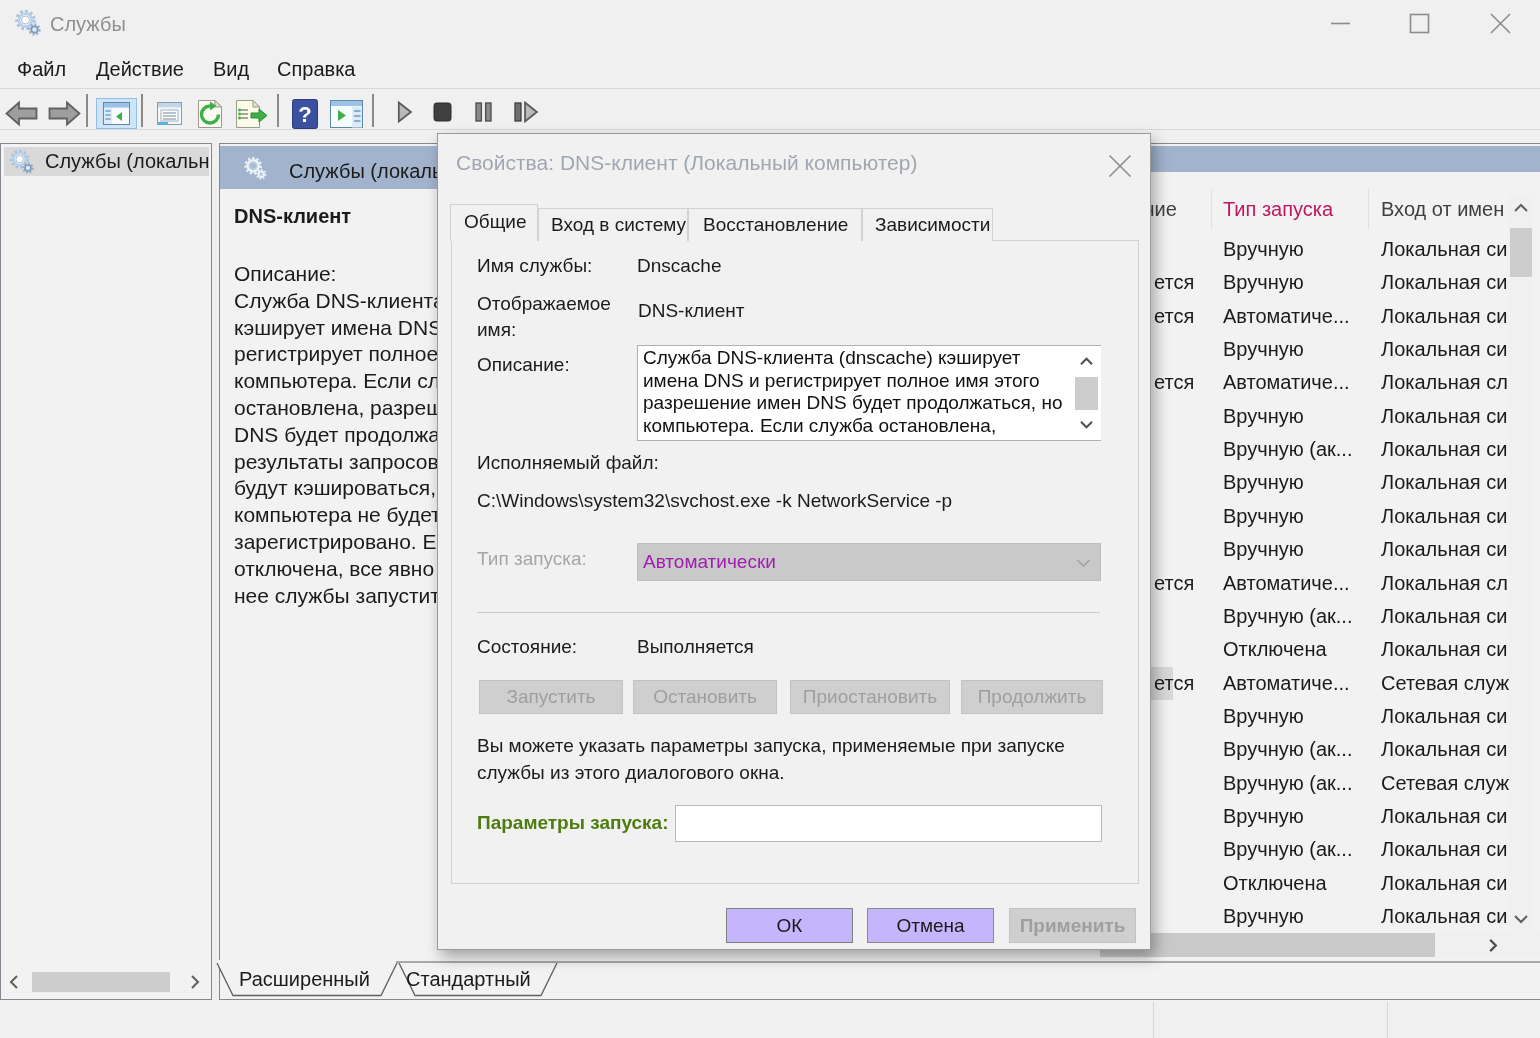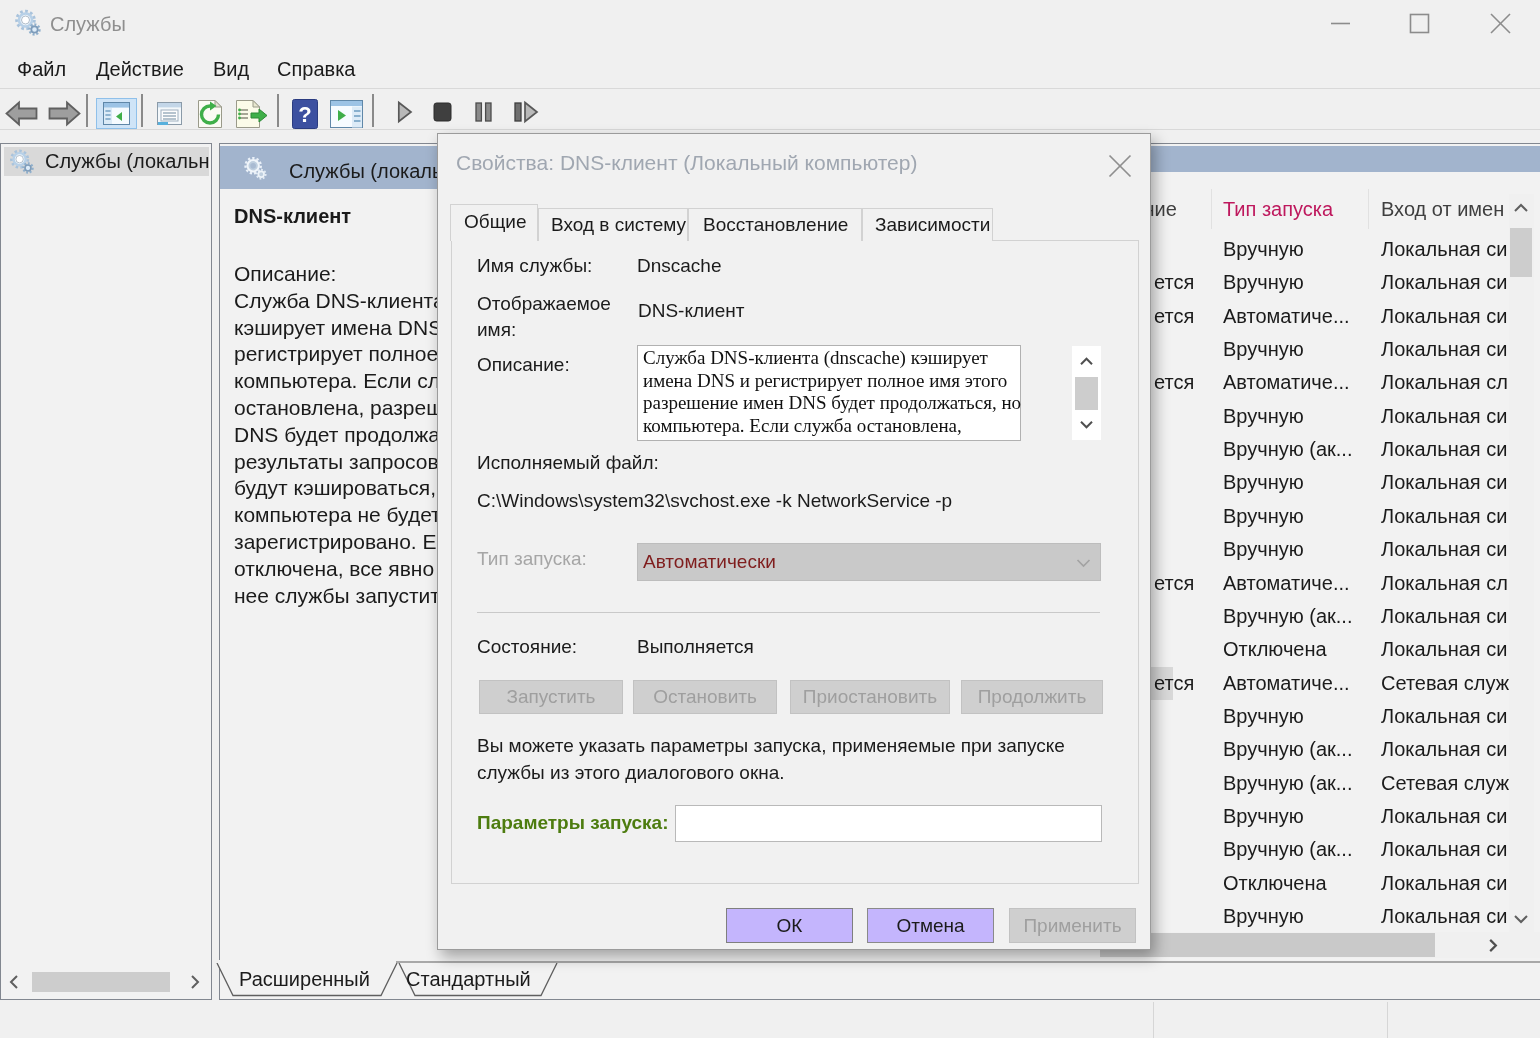--- a/index.html
+++ b/index.html
@@ -303,21 +303,21 @@
 
   <div class="abs" style="left:13px;top:107px;width:688px;height:643px;border:1px solid #d2d2d2;border-top:none;"></div>
 
   <div class="txt" style="left:39px;top:121px;font-size:19px;">Имя службы:</div>
   <div class="txt" style="left:199px;top:121px;font-size:19px;">Dnscache</div>
   <div class="txt" style="left:39px;top:159px;font-size:19px;">Отображаемое</div>
   <div class="txt" style="left:39px;top:185px;font-size:19px;">имя:</div>
   <div class="txt" style="left:200px;top:166px;font-size:19px;">DNS-клиент</div>
   <div class="txt" style="left:39px;top:220px;font-size:19px;">Описание:</div>
 
-  <div class="abs" style="left:199px;top:211px;width:384px;height:96px;background:#ffffff;border:1px solid #b1b1b1;font-family:Liberation Serif, serif;">
+  <div class="abs" style="left:199px;top:211px;width:464px;height:96px;background:#ffffff;border:1px solid #b1b1b1;">
     <div class="abs" style="left:5px;top:1px;font-size:19px;line-height:22.6px;white-space:nowrap;color:#111;overflow:hidden;width:424px;height:93px;">
       <div>Служба DNS-клиента (dnscache) кэширует</div>
       <div>имена DNS и регистрирует полное имя этого</div>
       <div>разрешение имен DNS будет продолжаться, но</div>
       <div>компьютера. Если служба остановлена,</div>
     </div>
     <div class="abs" style="left:434px;top:0;width:29px;height:94px;background:#ffffff;">
       <svg class="abs" style="left:7px;top:10px;" width="15" height="11" viewBox="0 0 16 12">
           <path d="M2 9 L8 3 L14 9" fill="none" stroke="#4f4f4f" stroke-width="2.2"></path>
         </svg>
@@ -326,21 +326,21 @@
           <path d="M2 3 L8 9 L14 3" fill="none" stroke="#4f4f4f" stroke-width="2.2"></path>
         </svg>
     </div>
   </div>
 
   <div class="txt" style="left:39px;top:318px;font-size:19px;">Исполняемый файл:</div>
   <div class="txt" style="left:39px;top:356px;font-size:19px;">C:\Windows\system32\svchost.exe -k NetworkService -p</div>
 
   <div class="txt" style="left:39px;top:414px;font-size:19px;color:#a6a6a6;">Тип запуска:</div>
   <div class="abs" style="left:199px;top:409px;width:464px;height:38px;background:#c9c9c9;border:1px solid #bdbdbd;">
-    <div class="txt" style="left:5px;top:7px;font-size:19px;color:#7f1d1d;">Автоматически</div>
+    <div class="txt" style="left:5px;top:7px;font-size:19px;color:#a21caf;">Автоматически</div>
     <svg class="abs" style="left:437px;top:13px;" width="17" height="12" viewBox="0 0 16 12">
         <path d="M2 3 L8 9 L14 3" fill="none" stroke="#a3a3a3" stroke-width="1.7"></path>
       </svg>
   </div>
 
   <div class="abs" style="left:39px;top:478px;width:623px;height:1px;background:#c9c9c9;"></div>
 
   <div class="txt" style="left:39px;top:502px;font-size:19px;">Состояние:</div>
   <div class="txt" style="left:199px;top:502px;font-size:19px;">Выполняется</div>
 
@@ -362,16 +362,16 @@
 
   <div class="txt" style="left:39px;top:678px;font-size:19px;color:#4d7c0f;font-weight:bold;">Параметры запуска:</div>
   <div class="abs" style="left:237px;top:671px;width:427px;height:37px;background:#ffffff;border:1px solid #b9b9b9;"></div>
 
   <div class="btn" style="left:288px;top:774px;width:127px;height:35px;border-color:#7f7f7f;">
       <span>ОК</span>
     </div>
   <div class="btn" style="left:429px;top:774px;width:127px;height:35px;">
       <span>Отмена</span>
     </div>
-  <div class="btn-dis" style="left:571px;top:774px;width:127px;height:35px;">
+  <div class="btn-dis" style="left:571px;top:774px;width:127px;height:35px;font-weight:bold;">
       <span>Применить</span>
     </div>
 </div>
 
 </body></html>

